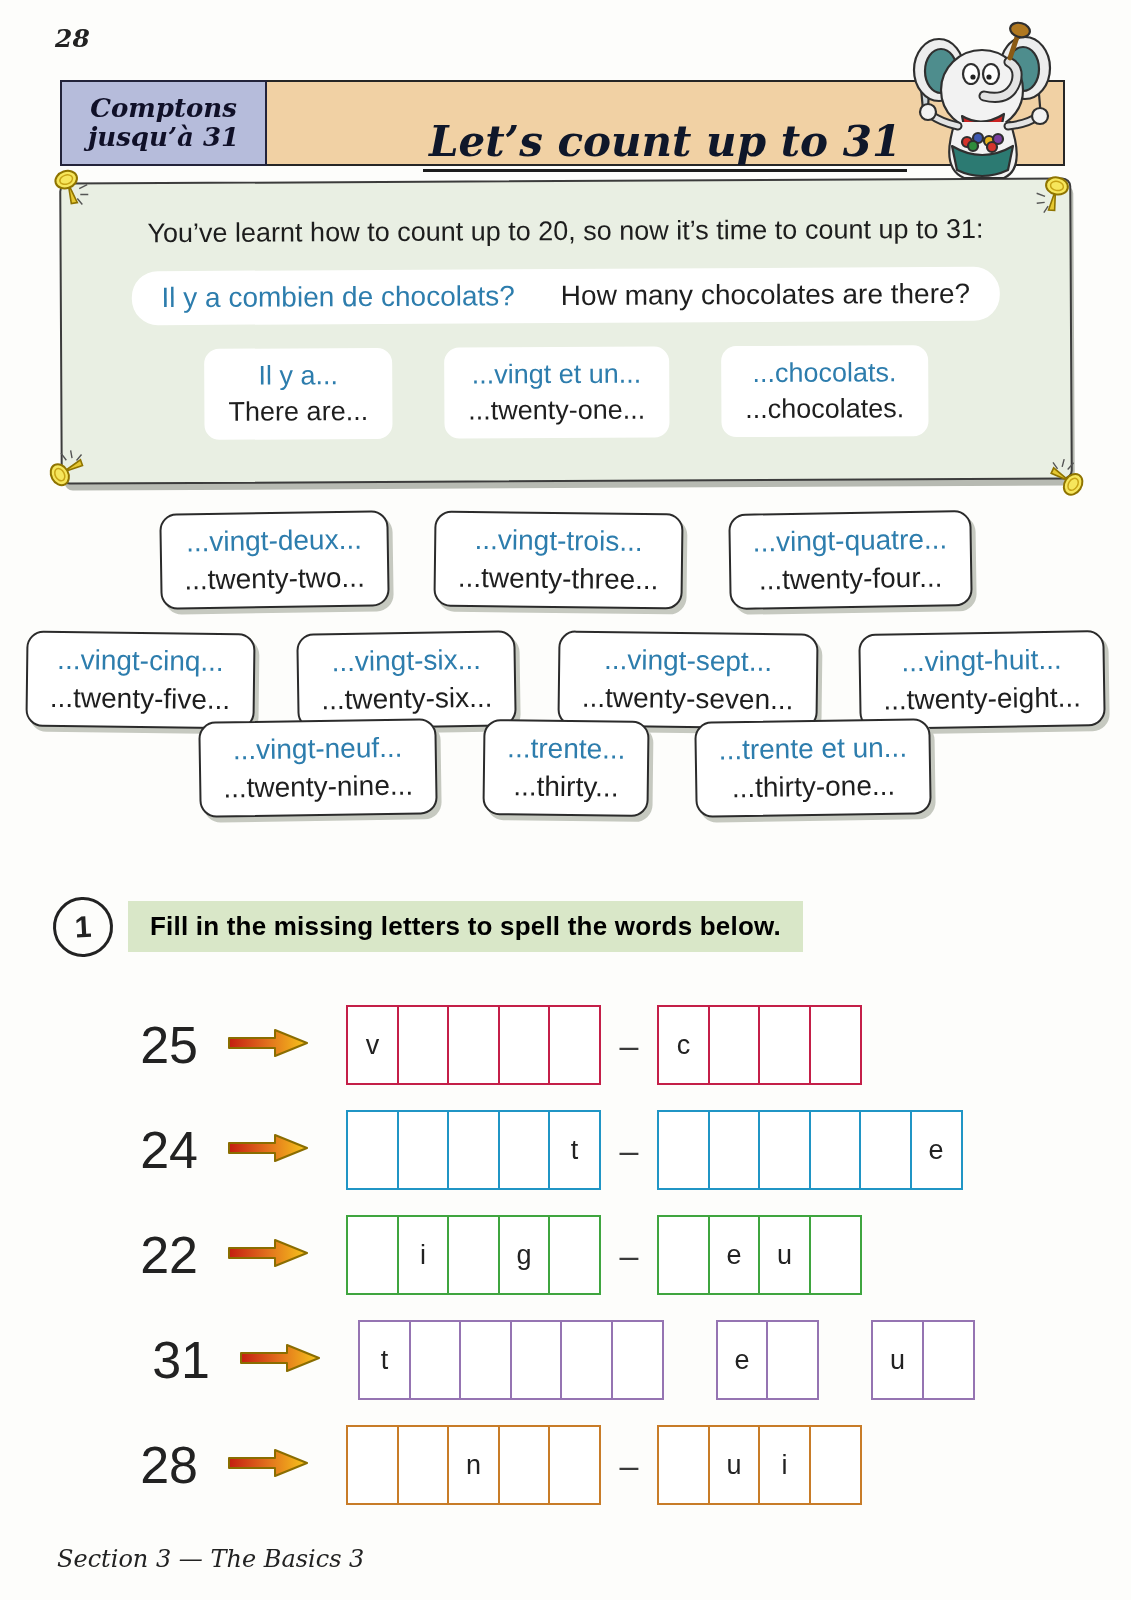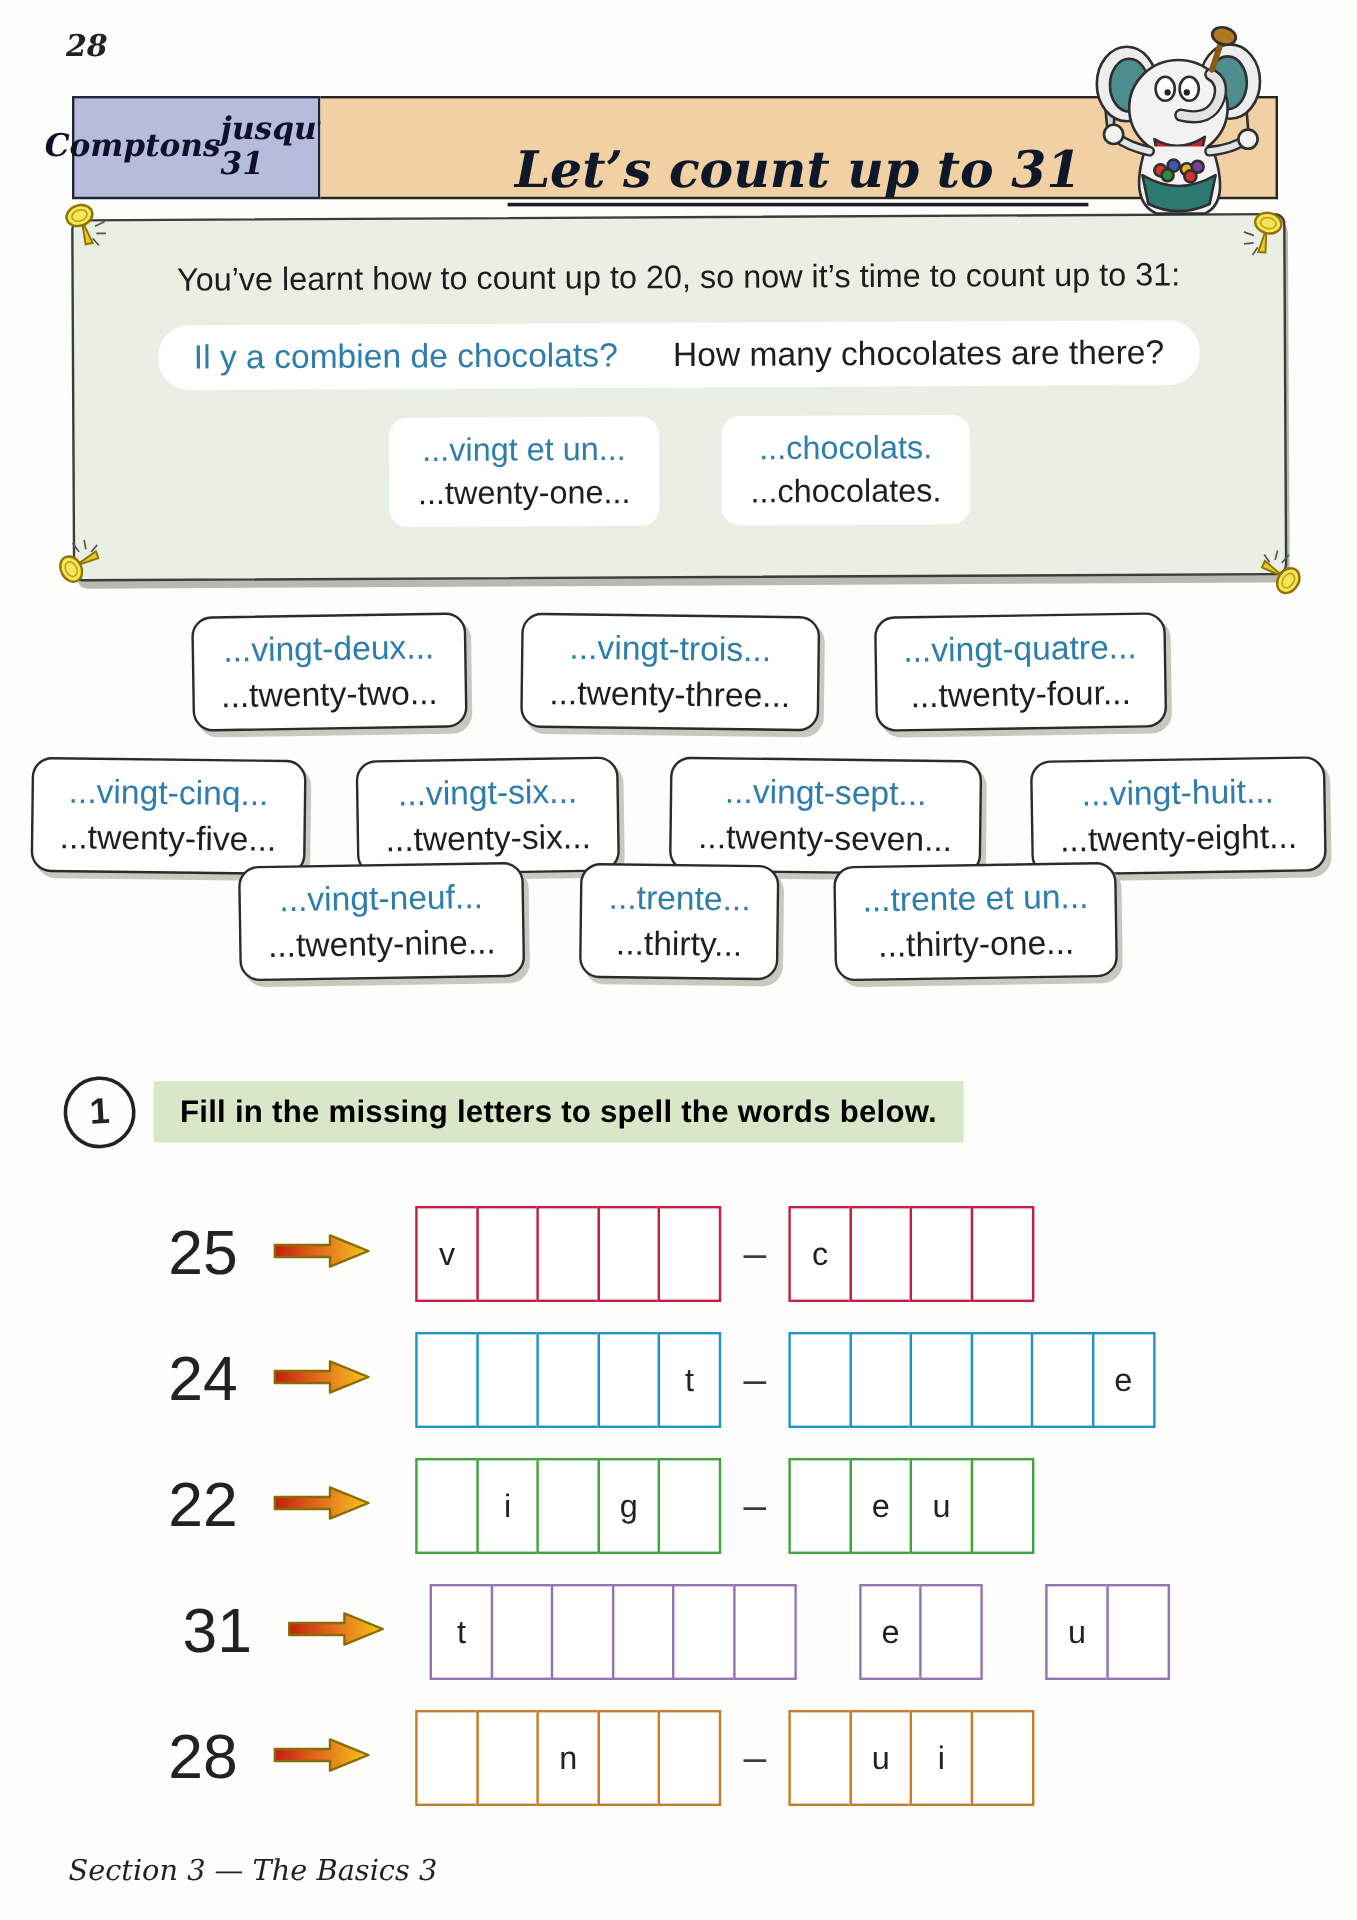--- a/index.html
+++ b/index.html
@@ -7,21 +7,21 @@
     width:1131px;height:1600px;position:relative;overflow:hidden;
     background:#fdfdfb;color:#1e1e1e;
     font-family:"Liberation Sans",sans-serif;
   }
   
   .page-num{position:absolute;left:55px;top:24px;font-family:"DejaVu Serif",serif;
     font-style:italic;font-weight:bold;font-size:25px;color:#222;}
   
   .header{position:absolute;left:60px;top:80px;width:1005px;height:86px;display:flex;}
   .header .side{width:203px;background:#b6bcdb;border:2px solid #23233a;
-    display:flex;flex-direction:row;align-items:center;justify-content:center;
+    display:flex;flex-direction:column;align-items:center;justify-content:center;
     font-family:"DejaVu Serif",serif;font-style:italic;font-weight:bold;font-size:26px;
     line-height:1.12;color:#101028;}
   .header .banner{flex:1;background:#f1d1a4;border:2px solid #262626;border-left:none;
     display:flex;align-items:center;justify-content:center;}
   .header .title{font-family:"DejaVu Serif",serif;font-style:italic;font-weight:bold;
     font-size:42px;color:#0f172a;border-bottom:3px solid #1c1c1c;padding:0 6px 3px 6px;margin-top:43px;}
   .elephant{position:absolute;left:892px;top:18px;z-index:6;}
   
   .scroll{position:absolute;left:60px;top:180px;width:1008px;height:298px;
     background:#e9efe3;border:2px solid #3c3c3c;border-radius:9px;
@@ -166,20 +166,24 @@
 
     <div class="intro-line">You’ve learnt how to count up to 20, so now it’s time to count up to 31:</div>
 
     <div class="pill">
       <span class="fr-text">Il y a combien de chocolats?</span>
       <span>How many chocolates are there?</span>
     </div>
 
     <div class="phrase-row">
         <div class="phrase-box">
+          <div class="fr-text">Il y a...</div>
+          <div>There are...</div>
+        </div>
+        <div class="phrase-box">
           <div class="fr-text">...vingt et un...</div>
           <div>...twenty-one...</div>
         </div>
         <div class="phrase-box">
           <div class="fr-text">...chocolats.</div>
           <div>...chocolates.</div>
         </div>
       </div>
   </div>
 

